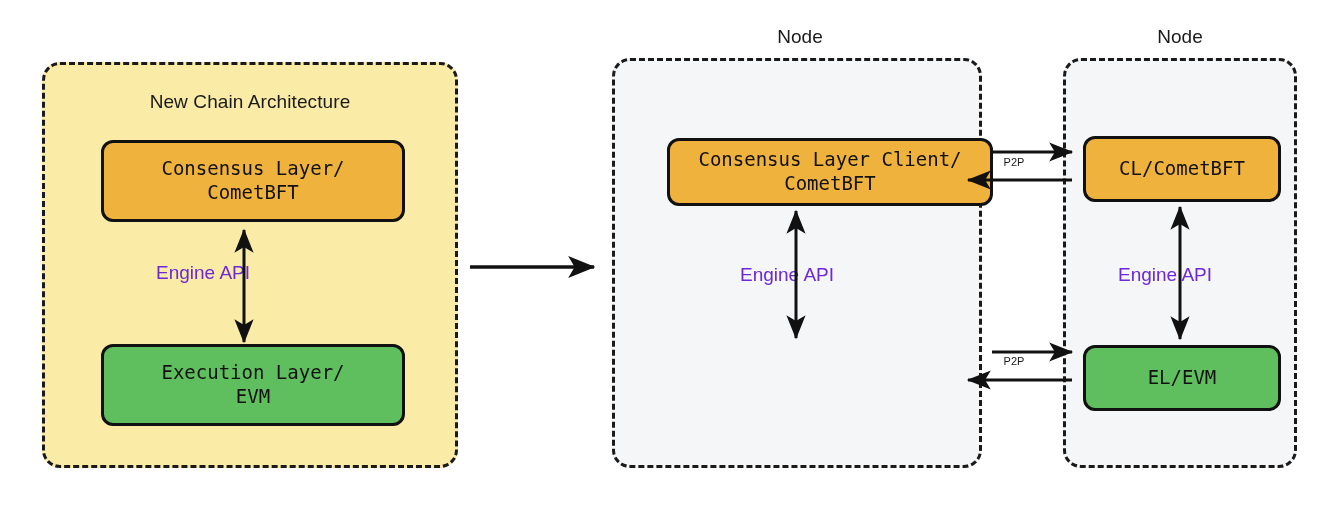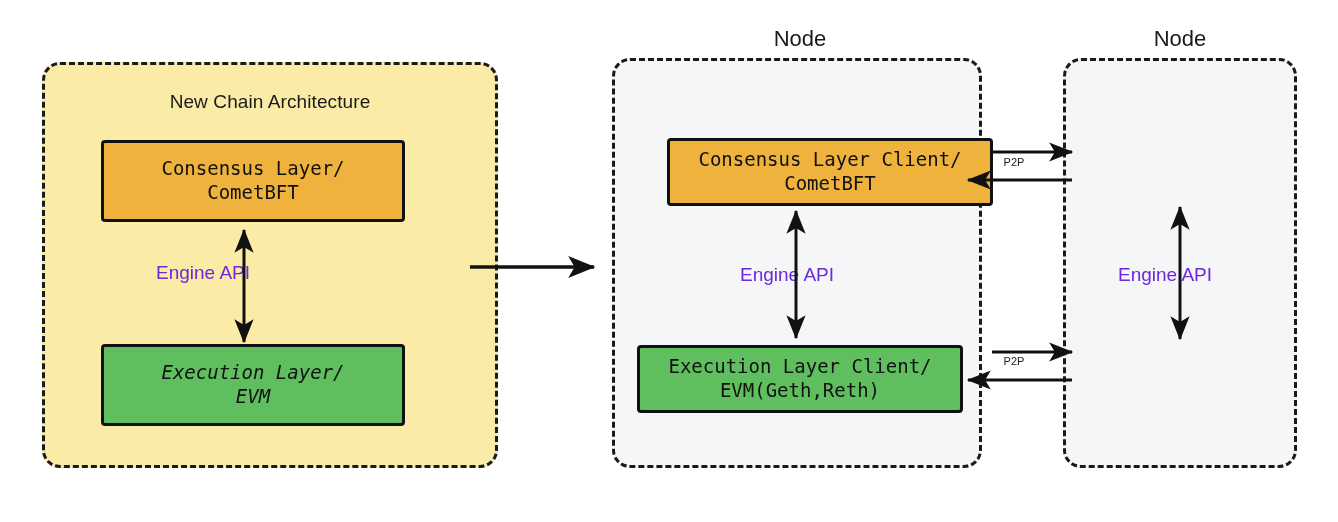--- a/index.html
+++ b/index.html
@@ -41,30 +41,30 @@
     font-size: 19px;
     color: #1a1a1a;
     letter-spacing: 0.1px;
   }
 
   
   .node-caption {
     position: absolute;
     text-align: center;
     font-family: "Liberation Sans", sans-serif;
-    font-size: 22px;
+    font-size: 19px;
     color: #1a1a1a;
   }
 
   
   .layer-box {
     position: absolute;
     box-sizing: border-box;
     border: 3px solid #111111;
-    border-radius: 4px;
+    border-radius: 12px;
     display: flex;
     align-items: center;
     justify-content: center;
     text-align: center;
     font-family: "DejaVu Sans Mono", "Liberation Mono", monospace;
     font-size: 19px;
     line-height: 1.25;
     color: #111111;
     white-space: pre-line;
     padding: 2px 6px;
@@ -99,51 +99,51 @@
     width: 1338px;
     height: 522px;
     pointer-events: none;
   }
 </style>
 </head>
 <body>
 
 <div id="diagram-root">
 
-  <div class="panel panel-yellow" style="left:42px; top:62px; width:456px; height:406px;">
+  <div class="panel panel-yellow" style="left:42px; top:62px; width:416px; height:406px;">
 
     <div class="panel-title" style="top:26px; left:0;">New Chain Architecture</div>
 
     <div class="layer-box box-orange" style="left:56px; top:75px; width:304px; height:82px;">Consensus Layer/
 CometBFT</div>
 
-    <div class="layer-box box-green" style="left:56px; top:279px; width:304px; height:82px;font-style:italic;">Execution Layer/
+    <div class="layer-box box-green" style="left:56px; top:279px; width:304px; height:82px;">Execution Layer/
 EVM</div>
 
     <div class="engine-label" style="left:44px; top:197px; width:228px; text-align:center;">Engine API</div>
   </div>
 
   <div class="node-caption" style="left:700px; top:26px; width:200px;">Node</div>
 
   <div class="panel panel-node" style="left:612px; top:58px; width:370px; height:410px;">
 
     <div class="layer-box box-orange" style="left:22px; top:77px; width:326px; height:68px;margin-left:30px;">Consensus Layer Client/
 CometBFT</div>
 
-    <div class="layer-box box-green" style="left:22px; top:284px; width:326px; height:68px;">Execution Layer Client/
-EVM(Geth,Reth)</div>
 
     <div class="engine-label" style="left:52px; top:203px; width:240px; text-align:center;">Engine API</div>
   </div>
 
   <div class="node-caption" style="left:1080px; top:26px; width:200px;">Node</div>
 
   <div class="panel panel-node" style="left:1063px; top:58px; width:234px; height:410px;">
 
+    <div class="layer-box box-orange" style="left:17px; top:75px; width:198px; height:66px;">CL/CometBFT</div>
 
+    <div class="layer-box box-green" style="left:17px; top:284px; width:198px; height:66px;">EL/EVM</div>
 
     <div class="engine-label" style="left:0px; top:203px; width:198px; text-align:center;">Engine API</div>
   </div>
 
   <div class="p2p-label" style="left:988px; top:156px; width:52px;">P2P</div>
 
   <div class="p2p-label" style="left:988px; top:355px; width:52px;">P2P</div>
 
   <svg id="arrow-layer" viewBox="0 0 1338 522">
     <defs>

